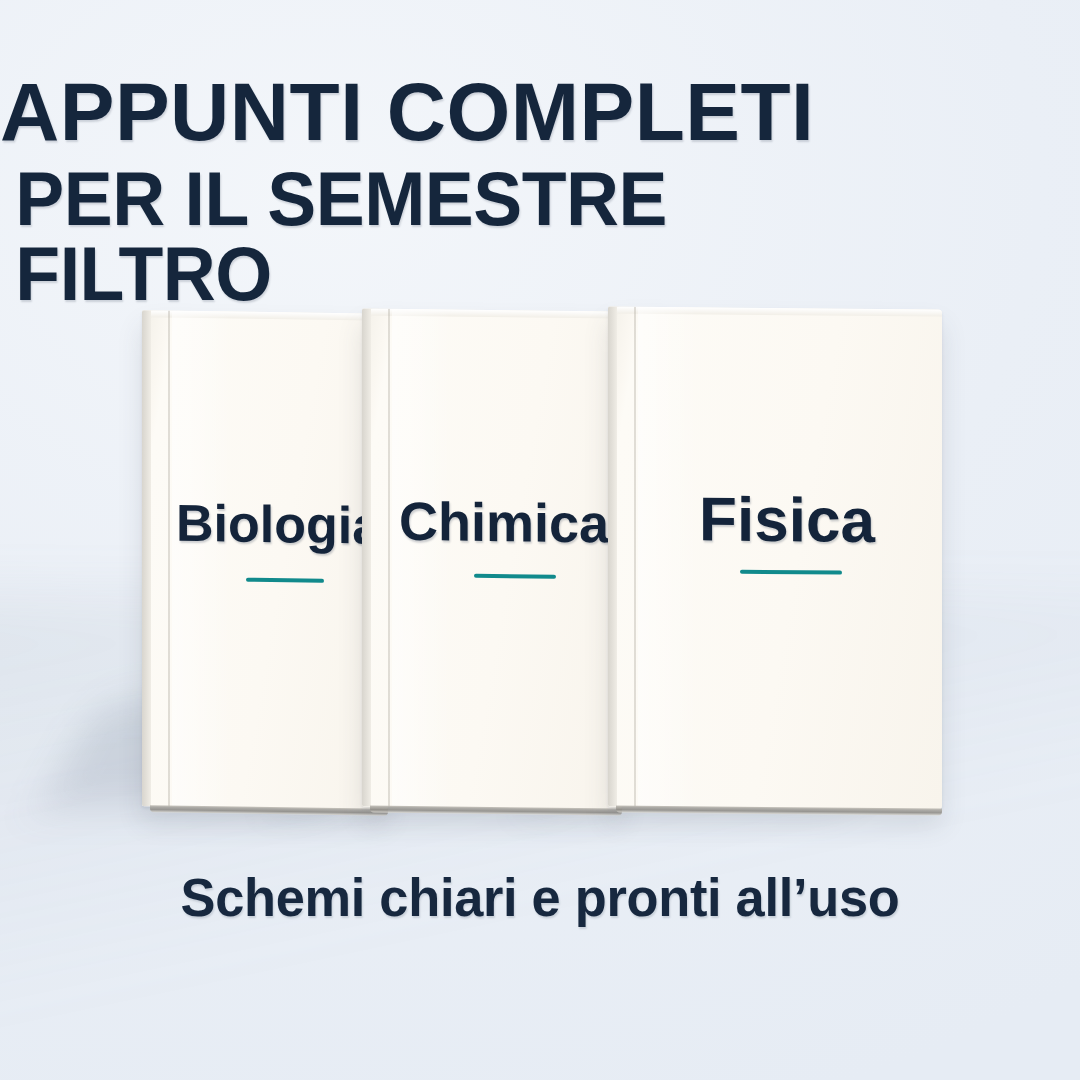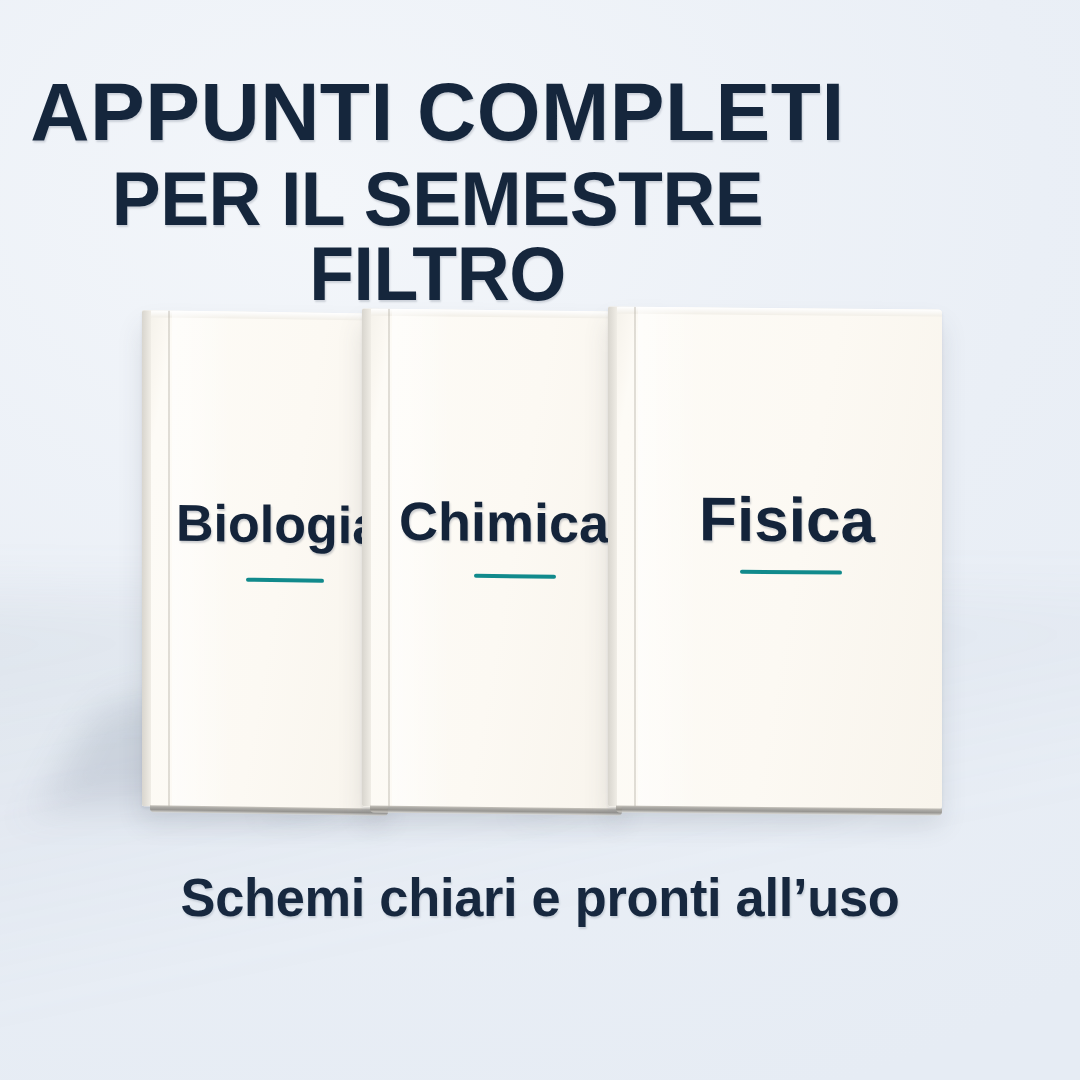--- a/index.html
+++ b/index.html
@@ -35,21 +35,21 @@
     filter: blur(26px);
     pointer-events: none;
   }
 
   
   .headline {
     position: absolute;
     top: 72px;
     left: 0;
     width: 875px;
-    text-align: center;
+    text-align: left;
     color: #15263c;
     line-height: 0.98;
     z-index: 6;
   }
   .headline .line1 {
     display: block;
     font-size: 82px;
     font-weight: 700;
     letter-spacing: 0.5px;
     text-shadow: 1px 2px 2px rgba(21,38,60,0.17);

